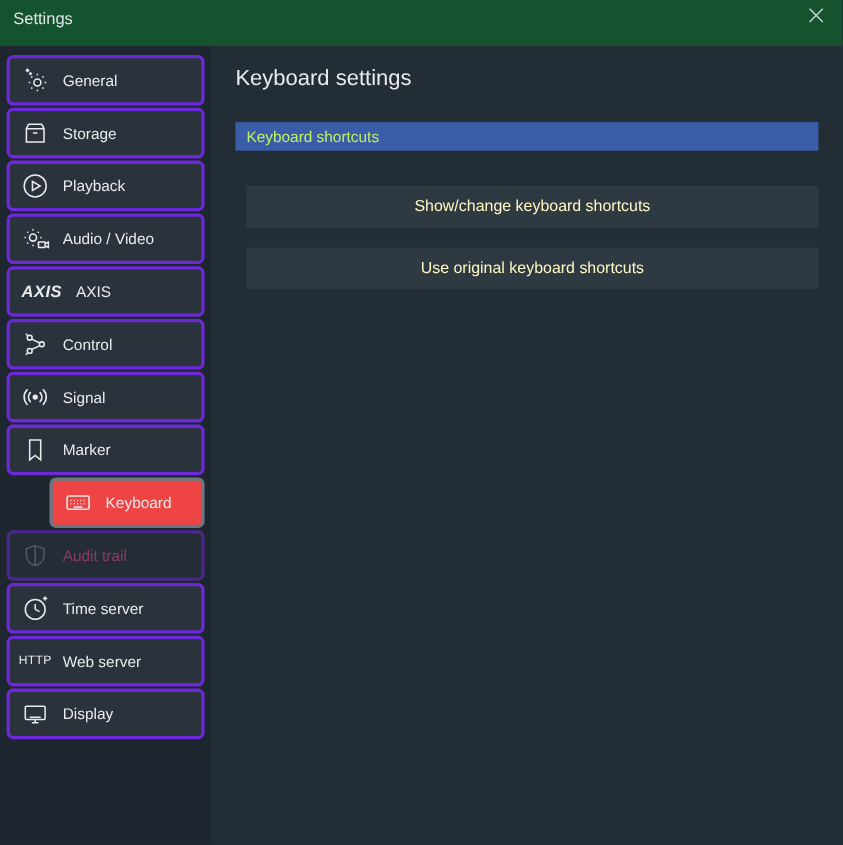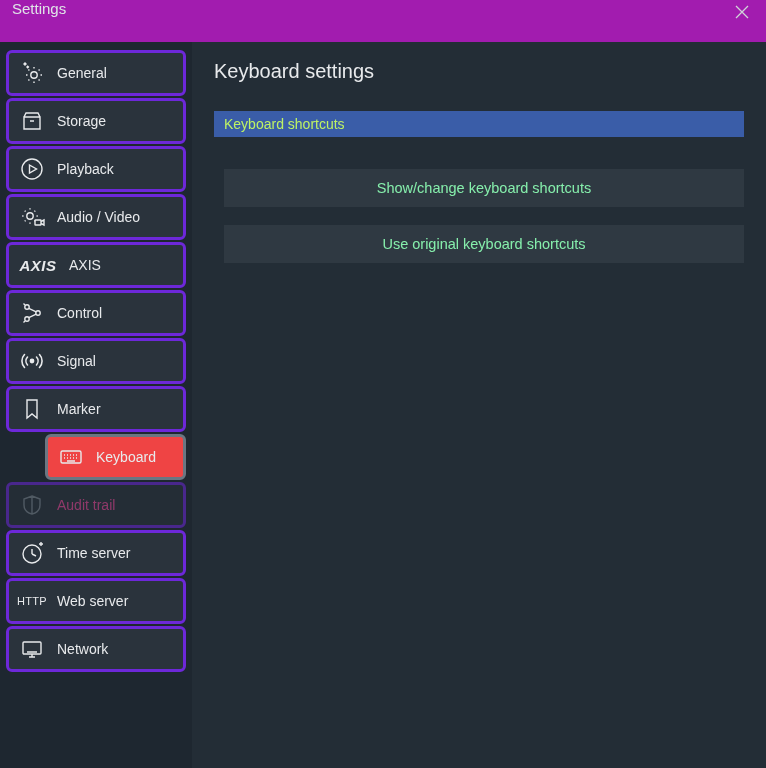--- a/index.html
+++ b/index.html
@@ -1,38 +1,38 @@
 <!DOCTYPE html>
 <html><head>
 <meta charset="utf-8">
 <style>
 * { margin: 0; padding: 0; box-sizing: border-box; }
 body { font-family: "Segoe UI", Arial, sans-serif; background: #232d36; color: #e0e4e8; width: 766px; height: 768px; overflow: hidden; }
 
-.titlebar { display: flex; align-items: flex-start; justify-content: space-between; height: 42px; padding: 0 12px; background: #a21caf; }
+.titlebar { display: flex; align-items: flex-end; justify-content: space-between; height: 42px; padding: 16px 12px; background: #14532d; }
 .titlebar-title { font-size: 15px; color: #e0e4e8; }
 .close-btn { width: 24px; height: 24px; display: flex; align-items: center; justify-content: center; cursor: pointer; }
 .close-btn svg { width: 14px; height: 14px; }
 
 .main { display: flex; height: calc(100% - 42px); }
 
 .sidebar { width: 197px; background: #1e2730; padding: 8px 6px; display: flex; flex-direction: column; gap: 2px; }
 .sidebar-item { display: flex; align-items: center; height: 46px; padding: 0 8px; border: 3px solid #6d28d9; border-radius: 6px; background: #2a333c; cursor: pointer; gap: 10px; }
 .sidebar-item.selected { background: #ef4444; border-color: #6a7682; margin-left: 39px; }
 .sidebar-item.disabled { opacity: 0.55; }
 .sidebar-item .icon { width: 30px; height: 30px; display: flex; align-items: center; justify-content: center; flex-shrink: 0; }
 .sidebar-item .icon svg { width: 26px; height: 26px; }
 .sidebar-item .label { font-size: 14px; color: #e8eaec; }
 .sidebar-item.disabled .label { color: #ec4899; }
 .axis-text { font-family: Arial, sans-serif; font-weight: bold; font-style: italic; font-size: 15px; letter-spacing: 0.5px; color: #e8eaec; }
 
 .content { flex: 1; background: #232d36; padding: 18px 22px; }
 .content-title { font-size: 20px; font-weight: 400; color: #e8eaec; margin-bottom: 28px; }
 .section-header { background: #3a5da8; color: #bef264; font-size: 14px; padding: 5px 10px; margin-bottom: 32px; }
-.content-btn { display: block; width: 520px; margin: 0 0 18px 10px; background: #2f3942; border: none; color: #86efac; font-size: 14.5px; padding: 11px 0; text-align: center; cursor: pointer; }
+.content-btn { display: block; width: 520px; margin: 0 0 18px 10px; background: #2f3942; border: none; color: #fef9c3; font-size: 14.5px; padding: 11px 0; text-align: center; cursor: pointer; }
 </style>
 </head>
 <body>
 
 <div class="titlebar">
   <span class="titlebar-title">Settings</span>
   <div class="close-btn">
     <svg viewBox="0 0 14 14" stroke="#d0d4d8" stroke-width="1.3" fill="none">
         <path d="M1 1 L13 13 M13 1 L1 13"></path>
       </svg>
@@ -163,21 +163,21 @@
       <span class="label">Web server</span>
     </div>
 
     <div class="sidebar-item">
       <span class="icon">
         <svg viewBox="0 0 26 26" stroke="#e8eaec" stroke-width="1.4" fill="none">
           <rect x="4" y="6" width="18" height="12" rx="1"></rect>
           <path d="M8 16 h10 M10 21 h6 M13 18 v3"></path>
         </svg>
       </span>
-      <span class="label">Network</span>
+      <span class="label">Display</span>
     </div>
 
   </div>
 
   <div class="content">
     <h1 class="content-title">Keyboard settings</h1>
     <div class="section-header">Keyboard shortcuts</div>
     <button class="content-btn">Show/change keyboard shortcuts</button>
     <button class="content-btn">Use original keyboard shortcuts</button>
   </div>

